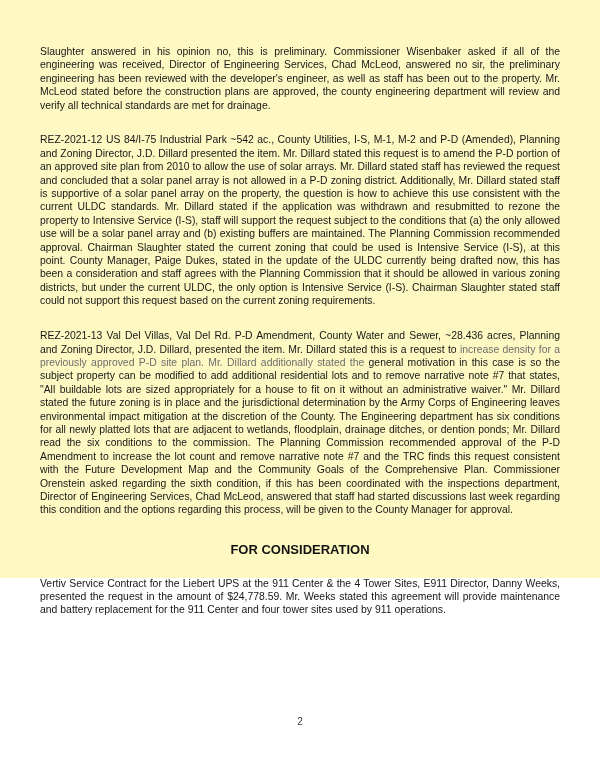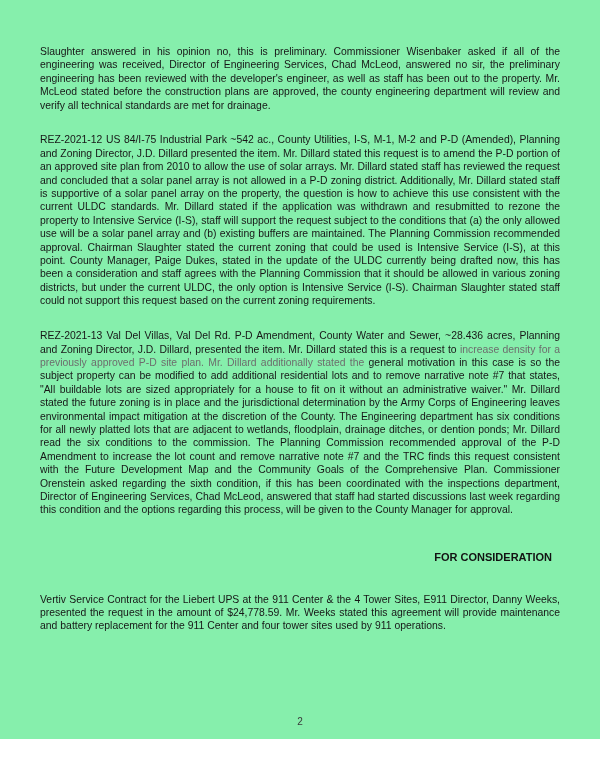--- a/index.html
+++ b/index.html
@@ -12,22 +12,22 @@
     width: 600px;
     height: 777px;
     font-family: "Liberation Sans", sans-serif;
     color: #1a1a1a;
     -webkit-font-smoothing: antialiased;
   }
 
   .page {
     position: relative;
     width: 600px;
-    height: 739px;
-    background: #86efac;
+    height: 578px;
+    background: #fef9c3;
     box-sizing: border-box;
   }
 
   .content {
     position: absolute;
     left: 40px;
     top: 45px;
     width: 520px;
   }
 
@@ -51,26 +51,26 @@
 
   .b {
     font-weight: normal;
   }
 
   .muted {
     color: #6d6d6d;
   }
 
   .section-head {
-    font-size: 11px;
+    font-size: 13px;
     line-height: 13.4px;
     font-weight: bold;
     color: #121212;
-    margin: 8px;
-    text-align: right;
+    margin: 0;
+    text-align: center;
   }
 
   .page-number {
     position: absolute;
     left: 0;
     right: 0;
     top: 716px;
     text-align: center;
     font-size: 10px;
     line-height: 12px;

